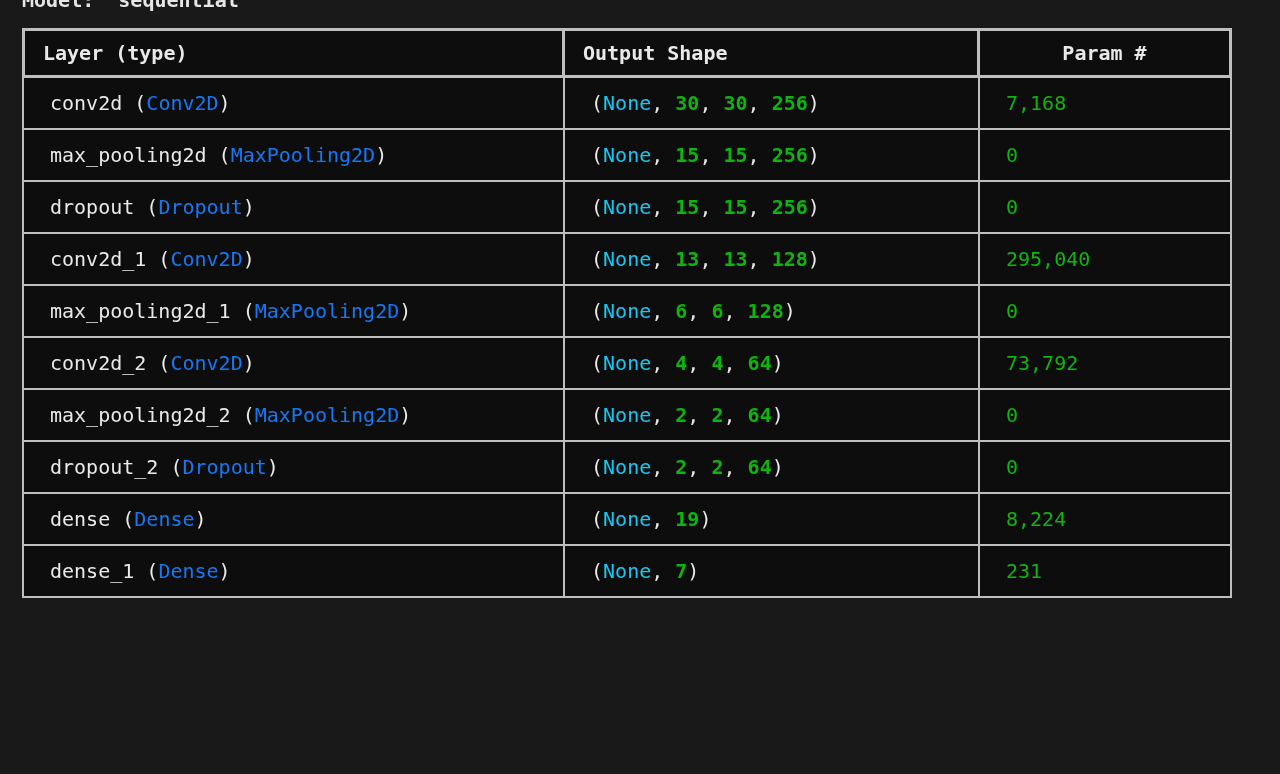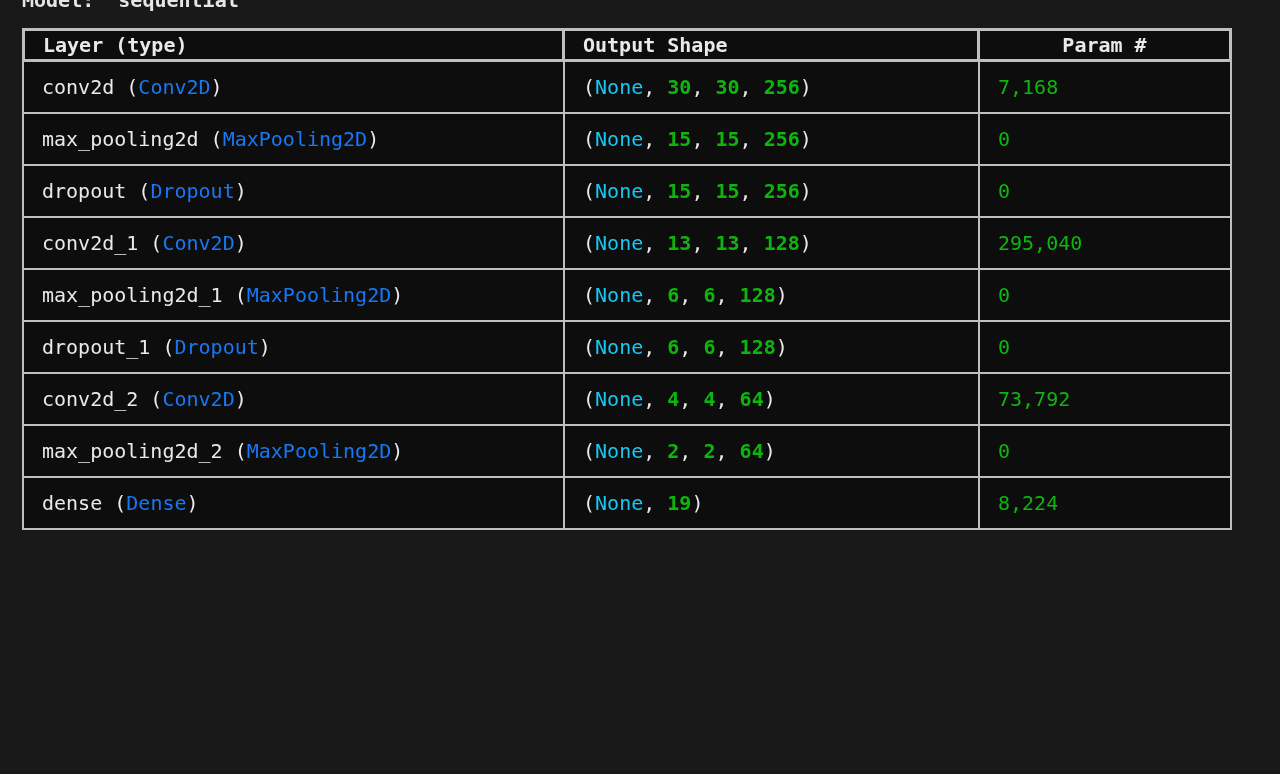--- a/index.html
+++ b/index.html
@@ -52,37 +52,37 @@
   .summary-table col.c-layer  { width: 543px; }
   .summary-table col.c-shape  { width: 415px; }
   .summary-table col.c-param  { width: 252px; }
 
   
   thead th {
     background: #0d0d0d;
     color: #e9e9e9;
     font-size: 20px;
     font-weight: bold;
-    padding: 2px 18px;
+    padding: 10px 18px;
     height: 30px;
     box-sizing: border-box;
     white-space: nowrap;
     border-top: 3px solid #bfbfbf;
     border-bottom: 3px solid #bfbfbf;
     border-right: 3px solid #bfbfbf;
     text-align: left;
     vertical-align: middle;
   }
   thead th.first { border-left: 3px solid #bfbfbf; }
   thead th.param-h { text-align: center; }
 
   tbody td {
     background: #0d0d0d;
     font-size: 20px;
-    padding: 13px 18px;
+    padding: 13px 26px;
     height: 29px;
     box-sizing: border-box;
     white-space: nowrap;
     border-bottom: 2px solid #bfbfbf;
     border-right: 2px solid #bfbfbf;
     vertical-align: middle;
     overflow: hidden;
   }
   tbody td.first { border-left: 2px solid #bfbfbf; }
   tbody tr:first-child td { border-top: 0; }
@@ -148,38 +148,43 @@
           <td class="first"><span class="tok-name">conv2d_1</span><span class="tok-punct"> (</span><span class="tok-type">Conv2D</span><span class="tok-punct">)</span></td>
           <td><span class="tok-punct">(</span><span class="tok-none">None</span><span class="tok-punct">, </span><span class="tok-num">13</span><span class="tok-punct">, </span><span class="tok-num">13</span><span class="tok-punct">, </span><span class="tok-num">128</span><span class="tok-punct">)</span></td>
           <td class="param"><span class="tok-param">295,040</span></td>
         </tr>
         <tr>
           <td class="first"><span class="tok-name">max_pooling2d_1</span><span class="tok-punct"> (</span><span class="tok-type">MaxPooling2D</span><span class="tok-punct">)</span></td>
           <td><span class="tok-punct">(</span><span class="tok-none">None</span><span class="tok-punct">, </span><span class="tok-num">6</span><span class="tok-punct">, </span><span class="tok-num">6</span><span class="tok-punct">, </span><span class="tok-num">128</span><span class="tok-punct">)</span></td>
           <td class="param"><span class="tok-param">0</span></td>
         </tr>
         <tr>
-          <td class="first"><span class="tok-name">dropout_1</span><span class="tok-punct"> (</span><span class="tok-type">Dropout</span><span class="tok-punct">)</span></td>
-          <td><span class="tok-punct">(</span><span class="tok-none">None</span><span class="tok-punct">, </span><span class="tok-num">6</span><span class="tok-punct">, </span><span class="tok-num">6</span><span class="tok-punct">, </span><span class="tok-num">128</span><span class="tok-punct">)</span></td>
-          <td class="param"><span class="tok-param">0</span></td>
-        </tr>
-        <tr>
           <td class="first"><span class="tok-name">conv2d_2</span><span class="tok-punct"> (</span><span class="tok-type">Conv2D</span><span class="tok-punct">)</span></td>
           <td><span class="tok-punct">(</span><span class="tok-none">None</span><span class="tok-punct">, </span><span class="tok-num">4</span><span class="tok-punct">, </span><span class="tok-num">4</span><span class="tok-punct">, </span><span class="tok-num">64</span><span class="tok-punct">)</span></td>
           <td class="param"><span class="tok-param">73,792</span></td>
         </tr>
         <tr>
           <td class="first"><span class="tok-name">max_pooling2d_2</span><span class="tok-punct"> (</span><span class="tok-type">MaxPooling2D</span><span class="tok-punct">)</span></td>
           <td><span class="tok-punct">(</span><span class="tok-none">None</span><span class="tok-punct">, </span><span class="tok-num">2</span><span class="tok-punct">, </span><span class="tok-num">2</span><span class="tok-punct">, </span><span class="tok-num">64</span><span class="tok-punct">)</span></td>
           <td class="param"><span class="tok-param">0</span></td>
         </tr>
         <tr>
+          <td class="first"><span class="tok-name">dropout_2</span><span class="tok-punct"> (</span><span class="tok-type">Dropout</span><span class="tok-punct">)</span></td>
+          <td><span class="tok-punct">(</span><span class="tok-none">None</span><span class="tok-punct">, </span><span class="tok-num">2</span><span class="tok-punct">, </span><span class="tok-num">2</span><span class="tok-punct">, </span><span class="tok-num">64</span><span class="tok-punct">)</span></td>
+          <td class="param"><span class="tok-param">0</span></td>
+        </tr>
+        <tr>
           <td class="first"><span class="tok-name">dense</span><span class="tok-punct"> (</span><span class="tok-type">Dense</span><span class="tok-punct">)</span></td>
           <td><span class="tok-punct">(</span><span class="tok-none">None</span><span class="tok-punct">, </span><span class="tok-num">19</span><span class="tok-punct">)</span></td>
           <td class="param"><span class="tok-param">8,224</span></td>
+        </tr>
+        <tr>
+          <td class="first"><span class="tok-name">dense_1</span><span class="tok-punct"> (</span><span class="tok-type">Dense</span><span class="tok-punct">)</span></td>
+          <td><span class="tok-punct">(</span><span class="tok-none">None</span><span class="tok-punct">, </span><span class="tok-num">7</span><span class="tok-punct">)</span></td>
+          <td class="param"><span class="tok-param">231</span></td>
         </tr>
       </tbody>
   </table>
 
   <div class="totals">
     
   </div>
 
 </div>
 

